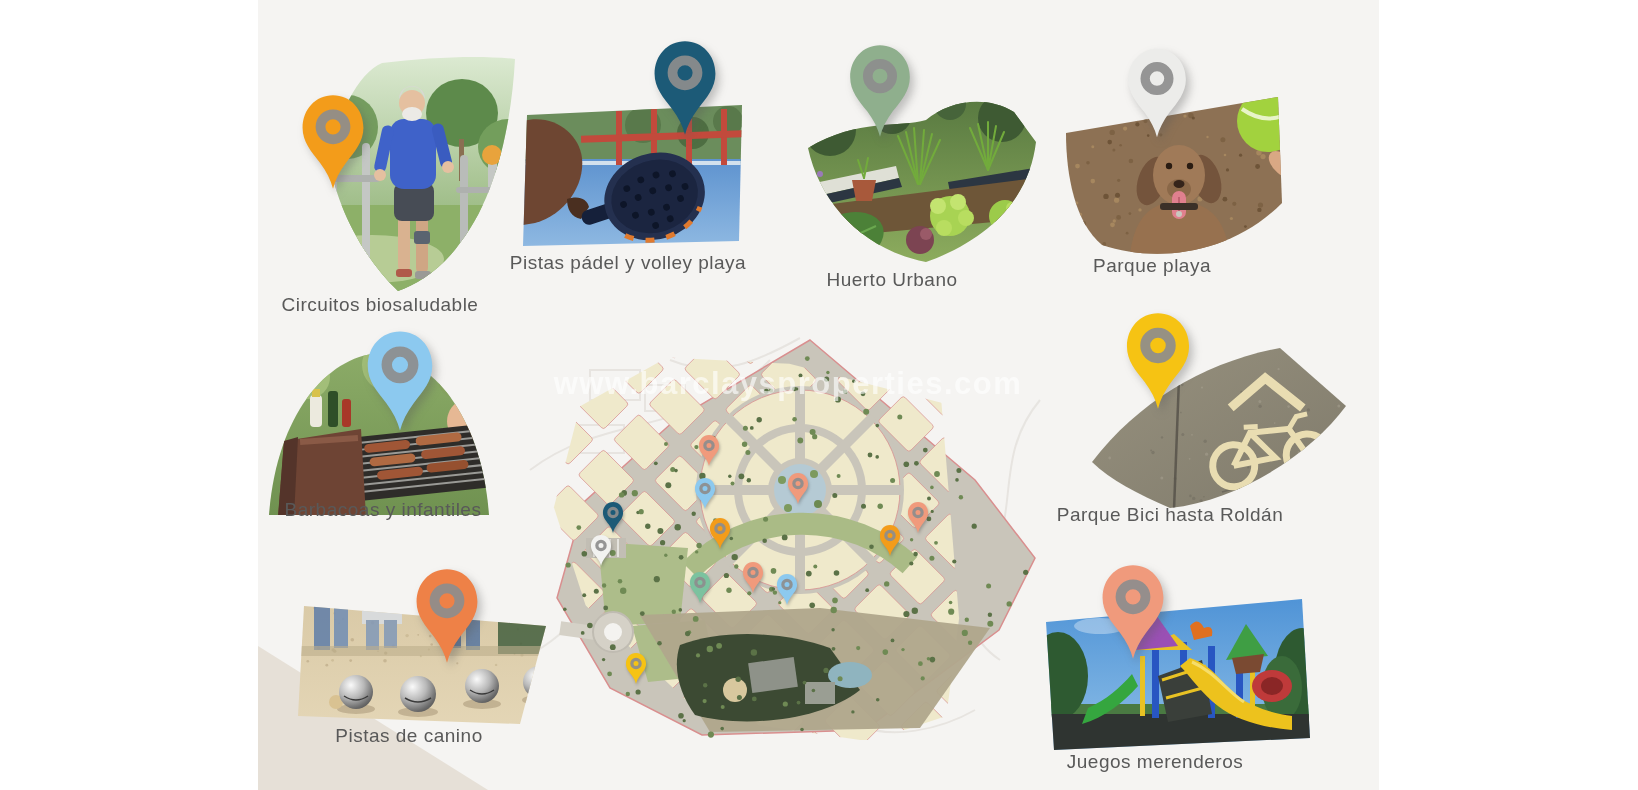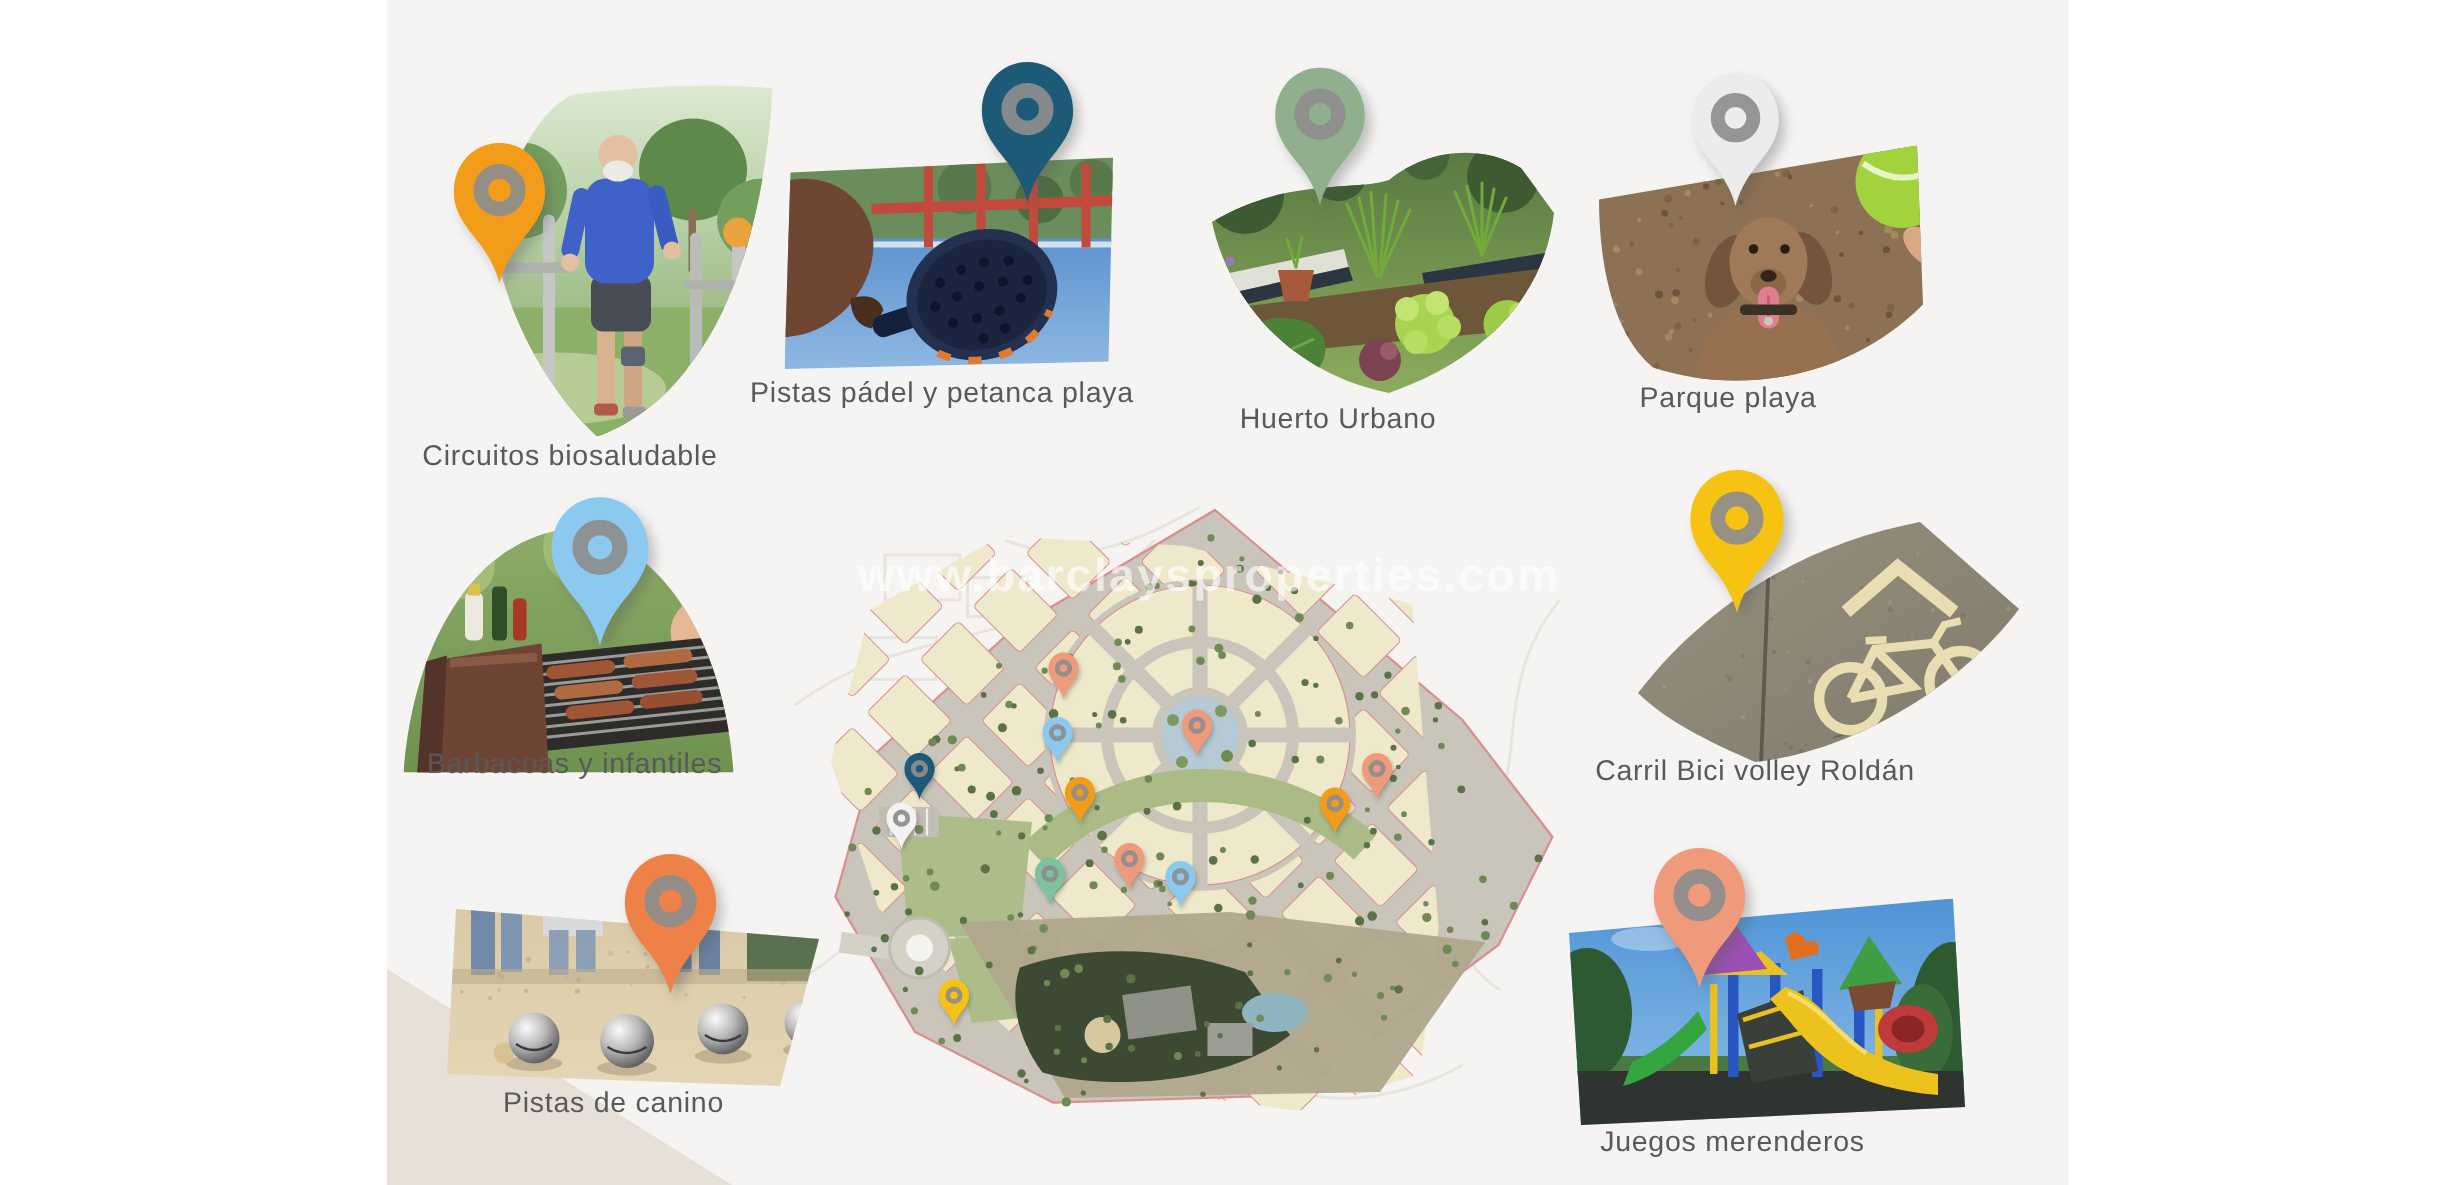--- a/index.html
+++ b/index.html
@@ -4,21 +4,21 @@
 <style>
   html,body{margin:0;padding:0;background:#ffffff;}
   .stage{position:relative;width:1638px;height:790px;overflow:hidden;background:#ffffff;
          font-family:"Liberation Sans", sans-serif;}
   .canvas-bg{position:absolute;left:258px;top:0;width:1121px;height:790px;background:#f5f4f2;z-index:0;}
   .corner-triangle{position:absolute;left:258px;top:646px;width:230px;height:144px;z-index:1;
          clip-path:polygon(0 0,100% 100%,0 100%);}
   .photo{position:absolute;z-index:2;}
   .photo svg{display:block;}
   .map-wrap{position:absolute;left:520px;top:330px;width:525px;height:410px;z-index:2;}
-  .watermark{position:absolute;left:572px;top:366px;width:520px;z-index:3;
+  .watermark{position:absolute;left:528px;top:366px;width:520px;text-align:center;z-index:3;
          font-size:31px;font-weight:bold;letter-spacing:1.5px;color:rgba(255,255,255,0.62);
          white-space:nowrap;pointer-events:none;}
   .label{position:absolute;transform:translateX(-50%);z-index:3;font-size:19px;color:#595959;
          letter-spacing:.5px;white-space:nowrap;}
   .label-circuitos{left:380px;top:294px}
   .label-padel    {left:628px;top:252px}
   .label-huerto   {left:892px;top:269px}
   .label-canino   {left:1152px;top:255px}
   .label-barbacoas{left:383px;top:499px}
   .label-carril   {left:1170px;top:504px}
@@ -1120,20 +1120,20 @@
         </svg>
       </div>
       <div class="mini-pin" style="left: 878px; top: 524px; color: rgb(243, 156, 26);">
         <svg viewBox="0 0 64 92">
           <use href="#pin-shape"></use>
         </svg>
       </div>
     </div>
 
   <div class="label label-circuitos">Circuitos biosaludable</div>
-  <div class="label label-padel">Pistas pádel y petanca playa</div>
+  <div class="label label-padel">Pistas pádel y volley playa</div>
   <div class="label label-huerto">Huerto Urbano</div>
   <div class="label label-canino">Parque playa</div>
   <div class="label label-barbacoas">Barbacoas y infantiles</div>
-  <div class="label label-carril">Carril Bici volley Roldán</div>
+  <div class="label label-carril">Parque Bici hasta Roldán</div>
   <div class="label label-petanca">Pistas de canino</div>
   <div class="label label-juegos">Juegos merenderos</div>
 </div>
 
 </body></html>

